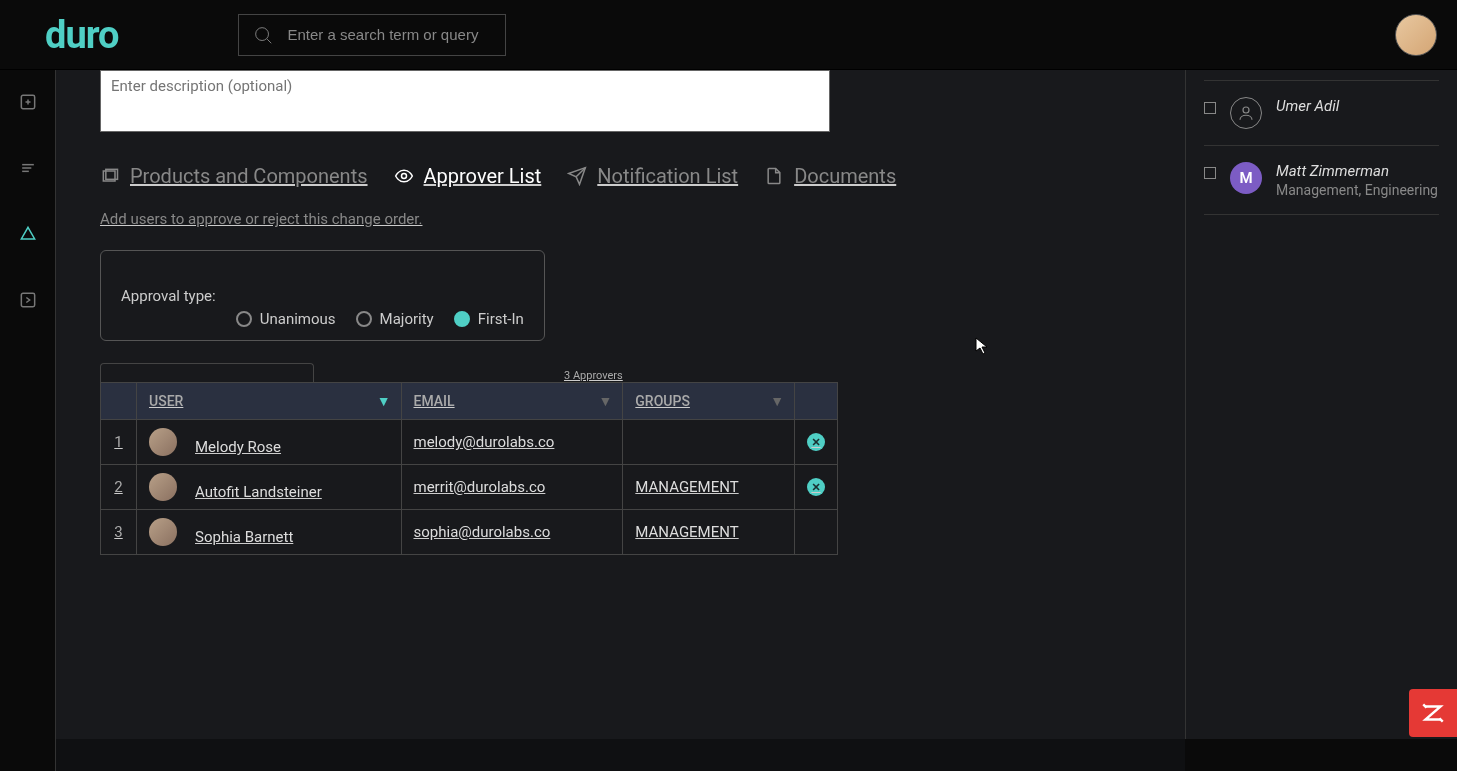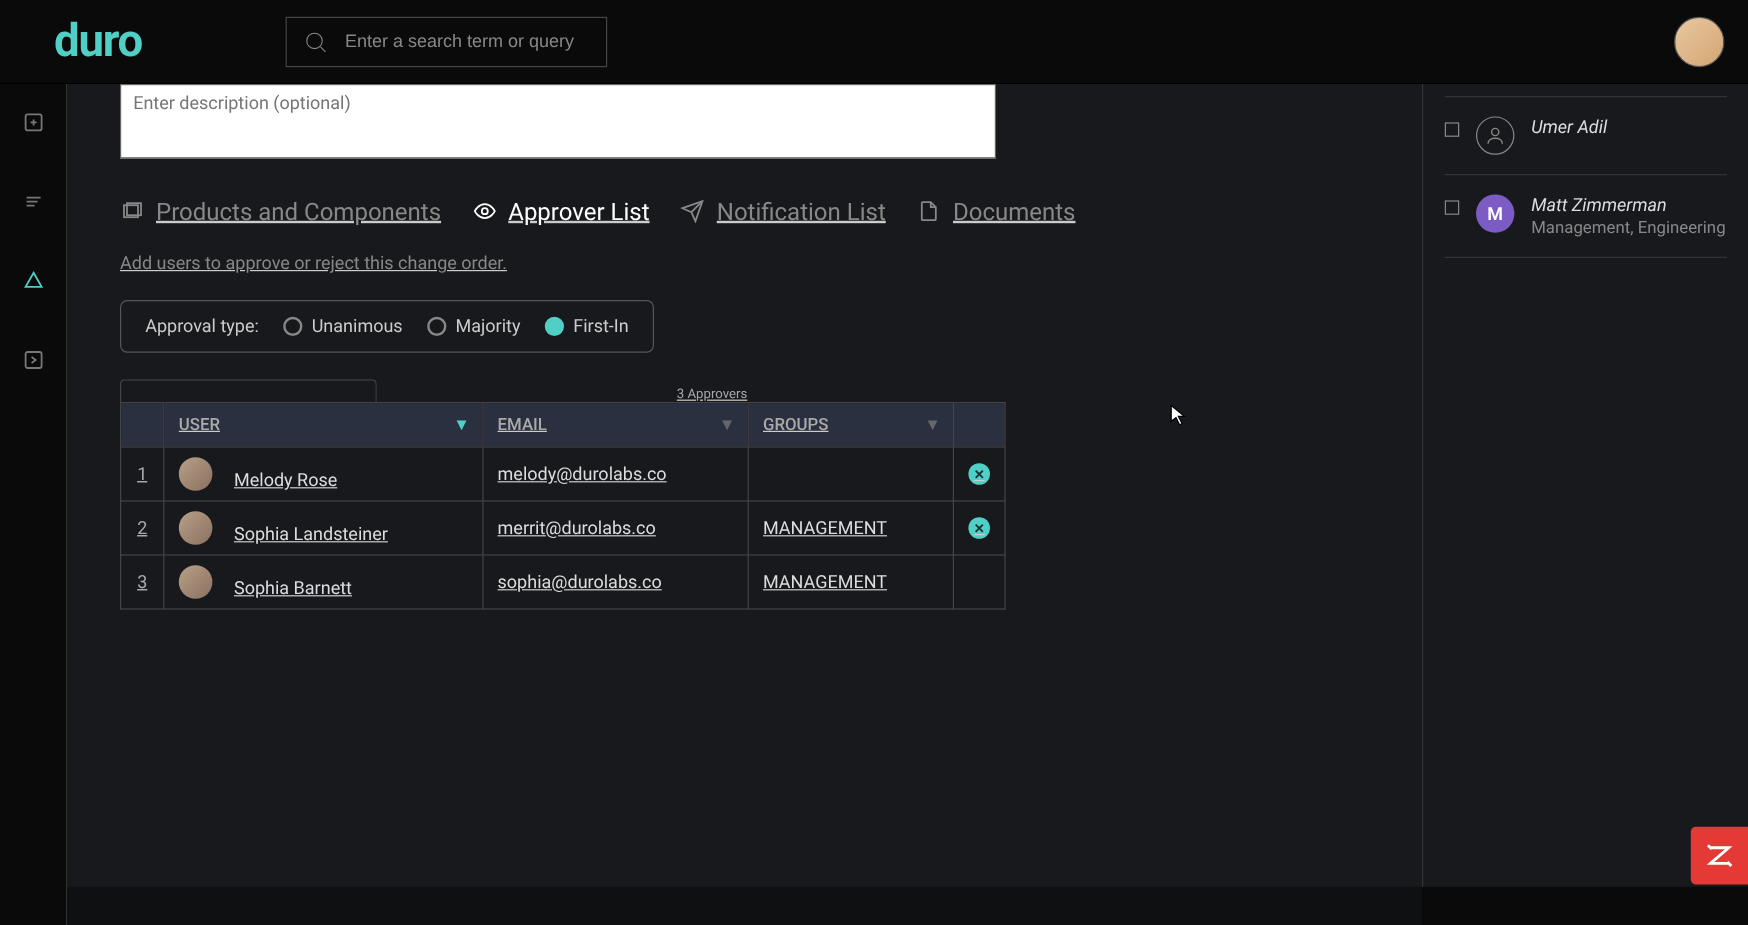--- a/index.html
+++ b/index.html
@@ -26,21 +26,21 @@
 
 .tabs { display: flex; gap: 26px; margin-top: 28px; align-items: center; }
 .tab { display: flex; align-items: center; gap: 10px; font-size: 20px; color: #888; cursor: pointer; }
 .tab.active { color: #fff; }
 .tab svg { width: 20px; height: 20px; stroke: currentColor; fill: none; stroke-width:1.8; }
 
 .helper { font-size: 15px; color: #888; margin-top: 22px; }
 
 .approval-box { display: inline-flex; align-items: center; gap: 20px; border: 1px solid #555; border-radius: 6px; padding: 12px 20px; margin-top: 22px; }
 .approval-label { font-size: 15px; color: #ccc; }
-.radio-opt { display: flex; align-items: center; gap: 8px; font-size: 15px; color: #ccc; cursor:pointer; }
+.radio-opt { display: flex; align-items: center; gap: 8px; font-size: 15px; color: #ccc; cursor:pointer;margin-top:47px; }
 .radio-circle { width: 16px; height: 16px; border: 2px solid #888; border-radius: 50%; }
 .radio-circle.checked { background: #4FCFC5; border-color: #4FCFC5; }
 
 
 .table-wrap { margin-top: 22px; width: 738px; }
 .table-toolbar { display:flex; align-items:center; border:1px solid #444; border-bottom:none; height: 40px; border-radius: 4px 4px 0 0; width: 214px; }
 .tool-btn { display:flex; align-items:flex-end; gap:8px; padding: 0 12px; height:100%; color:#ccc; font-size:15px; cursor:pointer; }
 .tool-div { width:1px; height:22px; background:#444; }
 .tool-btn svg { width:16px; height:16px; stroke:#ccc; fill:none; stroke-width:1.8; }
 .count-label { font-size:11px; color:#aaa; margin-left: 464px; margin-top:-34px; position:relative; }
@@ -223,21 +223,21 @@
     <td></td>
     <td class="action-col">
               <div class="remove-btn">✕</div>
             </td>
           </tr>
           <tr>
     <td class="row-num">2</td>
     <td>
               <div class="user-cell">
                 <div class="user-avatar"></div>
-                <span>Sophia Landsteiner</span>
+                <span>Autofit Landsteiner</span>
               </div>
             </td>
     <td>merrit@durolabs.co</td>
     <td>MANAGEMENT</td>
     <td class="action-col">
               <div class="remove-btn">✕</div>
             </td>
           </tr>
           <tr>
     <td class="row-num">3</td>

